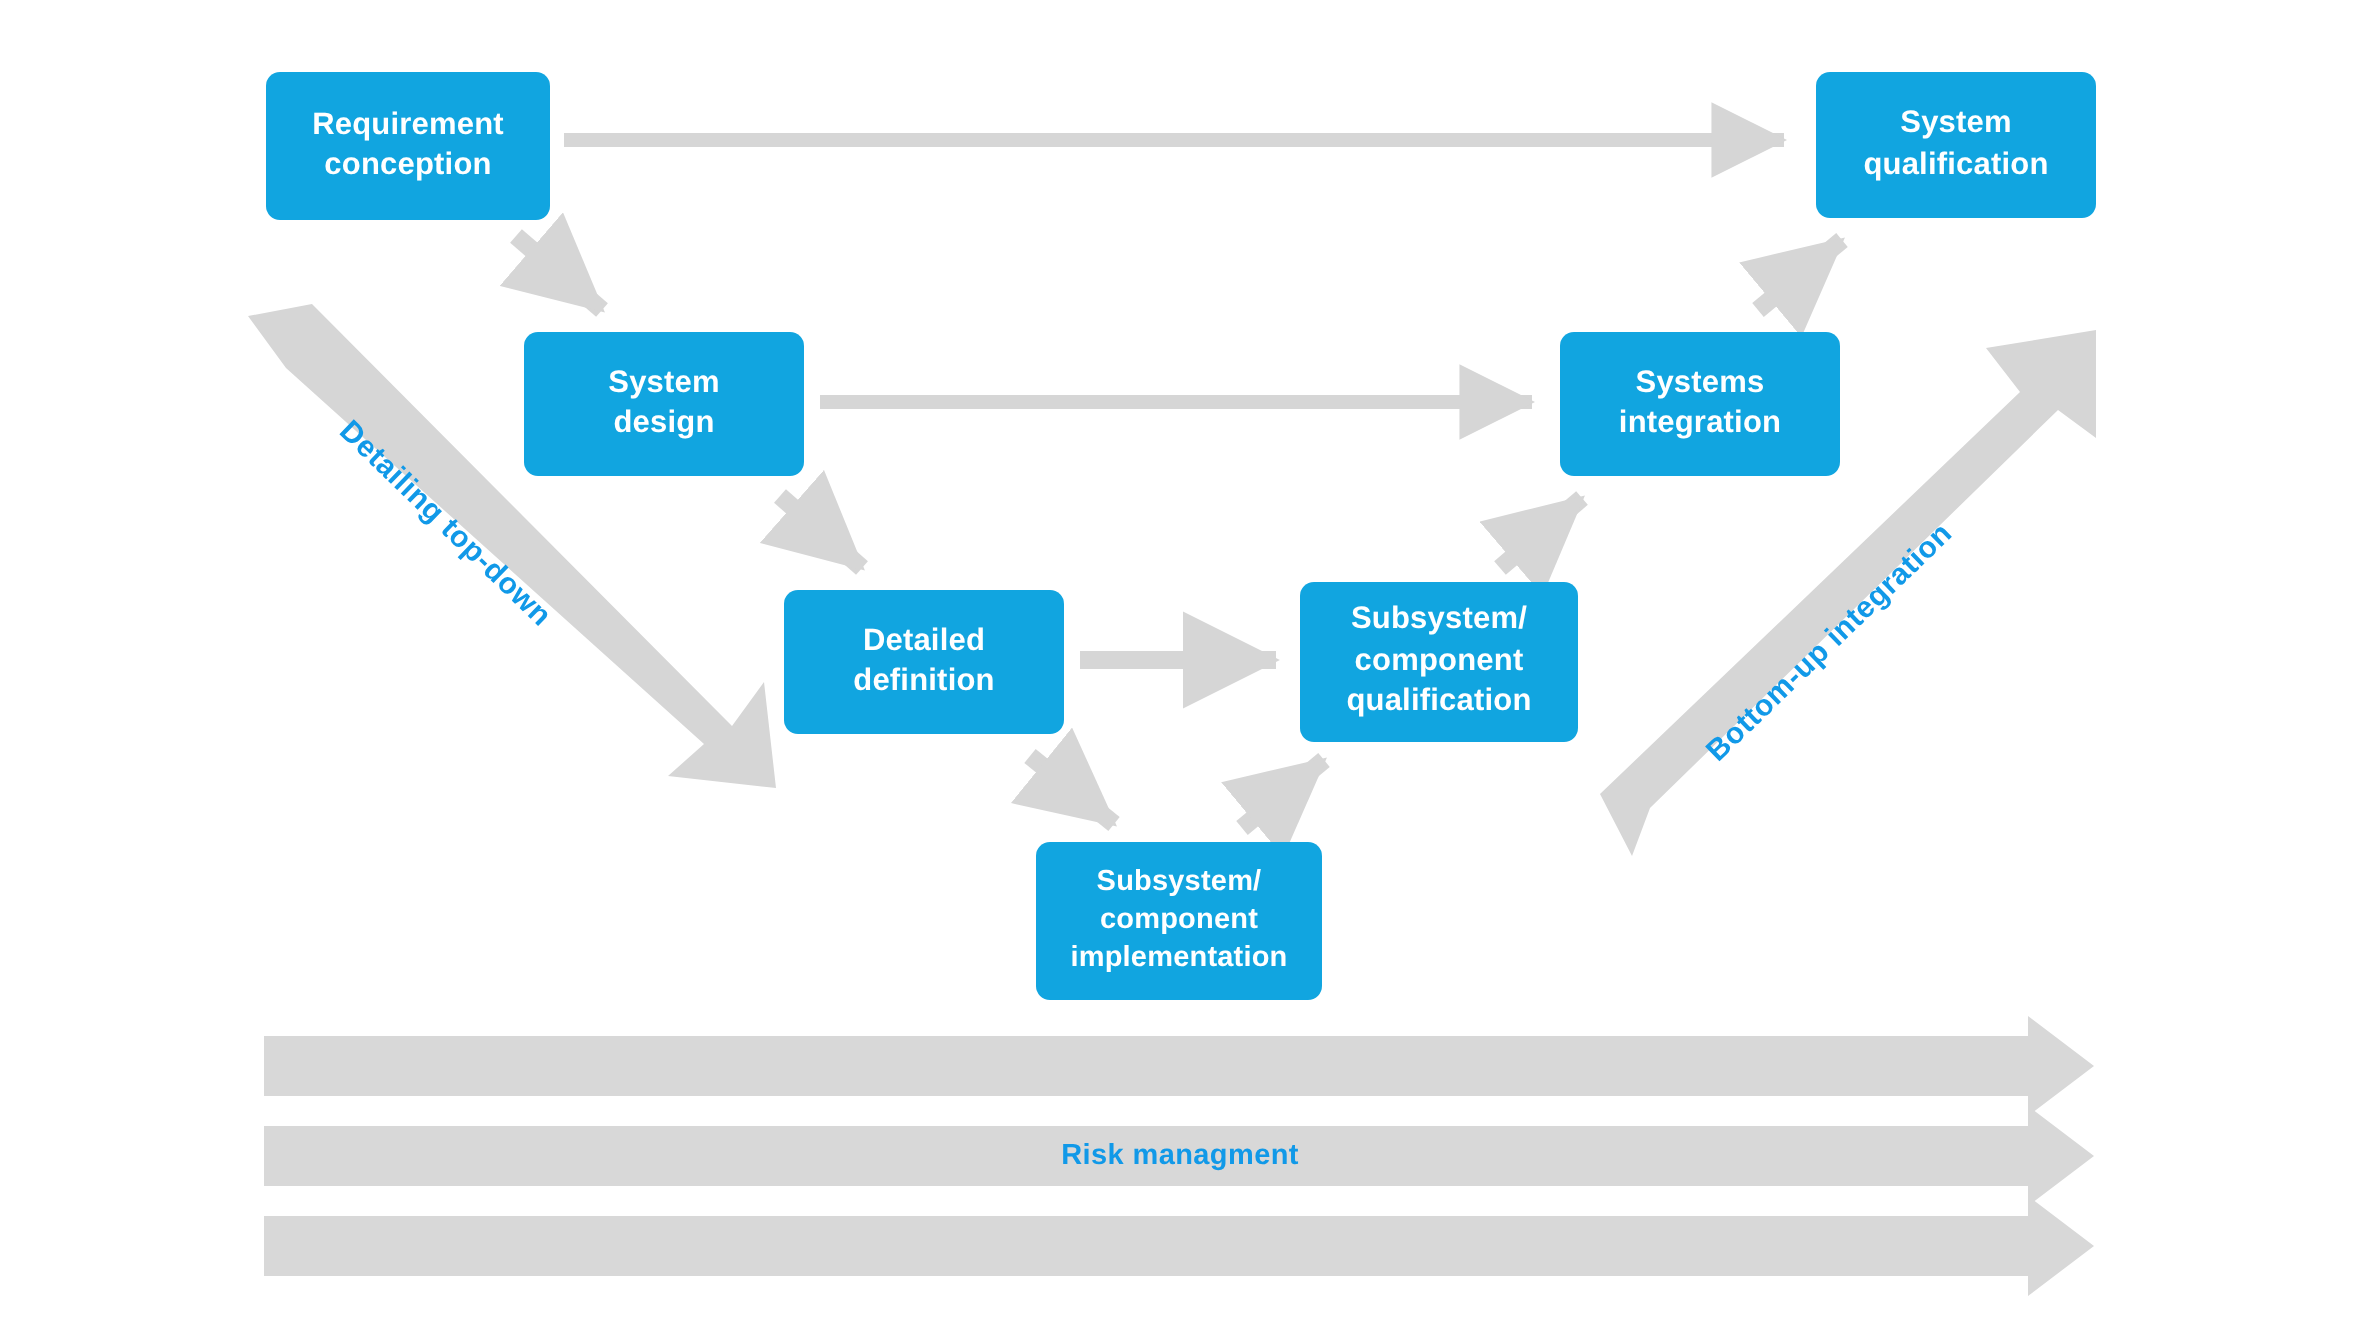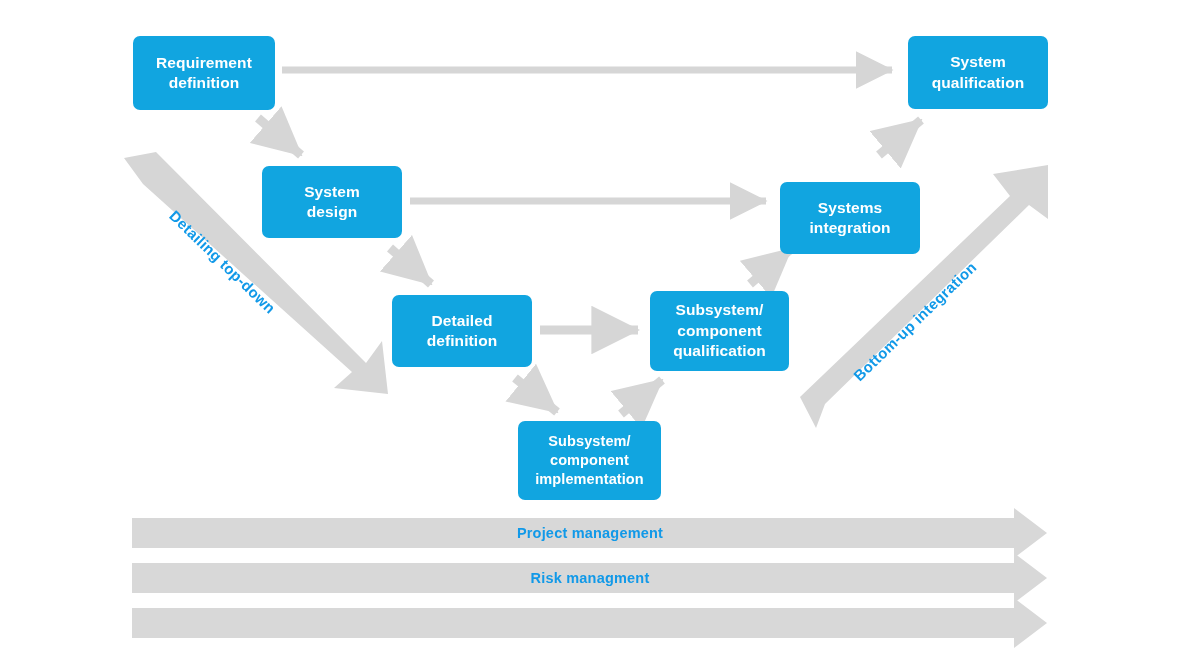--- a/index.html
+++ b/index.html
@@ -124,44 +124,43 @@
     </g>
     <g>
       <polygon points="132,563 1014,563 1014,553 1047,578 1014,603 1014,593 132,593" fill="#D8D8D8"></polygon>
     </g>
     <g>
       <polygon points="132,608 1014,608 1014,598 1047,623 1014,648 1014,638 132,638" fill="#D8D8D8"></polygon>
     </g>
   </svg>
 
   <div class="node" style="left:133px; top:36px; width:142px; height:74px;">Requirement
-definition</div>
+conception</div>
 
   <div class="node" style="left:908px; top:36px; width:140px; height:73px;">System
 qualification</div>
 
   <div class="node" style="left:262px; top:166px; width:140px; height:72px;">System
 design</div>
 
-  <div class="node" style="left:780px; top:166px; width:140px; height:72px;margin-top:16px;">Systems
+  <div class="node" style="left:780px; top:166px; width:140px; height:72px;">Systems
 integration</div>
 
   <div class="node" style="left:392px; top:295px; width:140px; height:72px;">Detailed
 definition</div>
 
   <div class="node" style="left:650px; top:291px; width:139px; height:80px;">Subsystem/
 component
 qualification</div>
 
   <div class="node" style="left:518px; top:421px; width:143px; height:79px; font-size:14.5px;">Subsystem/
 component
 implementation</div>
 
   <div class="diag-label" style="left:178px; top:207px; transform: rotate(44deg);">Detailing top-down</div>
 
   <div class="diag-label" style="left:850px; top:372px; transform: rotate(-44deg);">Bottom-up integration</div>
 
-  <div class="band-label" style="top:525px;">Project management</div>
 
   <div class="band-label" style="top:570px;">Risk managment</div>
 
 
 </div>
 
 </body></html>

